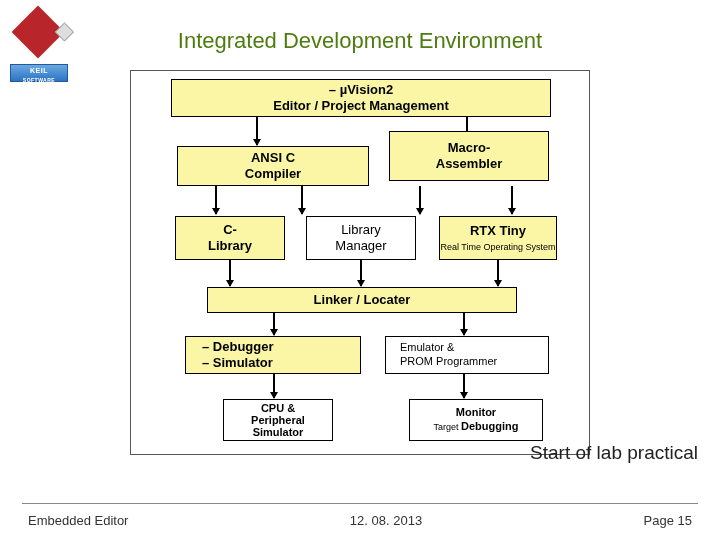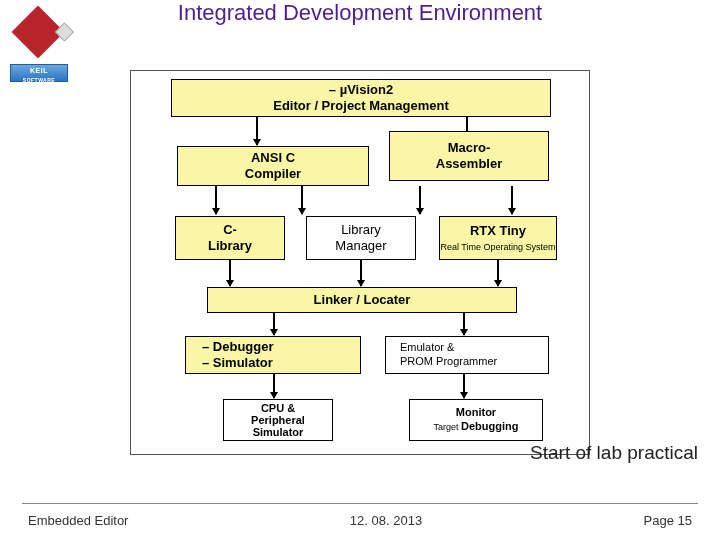--- a/index.html
+++ b/index.html
@@ -1,21 +1,21 @@
 <!DOCTYPE html>
 <html><head>
 <meta charset="utf-8">
 <style>
   * { box-sizing: border-box; margin: 0; padding: 0; }
   body { width: 720px; height: 540px; background: #fff; font-family: Arial, sans-serif; position: relative; }
   .logo-area { position: absolute; top: 6px; left: 10px; width: 60px; }
   .logo-top { width: 44px; height: 44px; background: #b8252a; transform: rotate(45deg) scale(0.85); margin: 4px 0 0 6px; position: relative; }
   .logo-top::after { content: ""; position: absolute; right: -8px; top: -8px; width: 14px; height: 14px; background: #ddd; border: 1px solid #888; }
   .logo-bottom { width: 58px; height: 18px; background: linear-gradient(#6aa9e0,#2b73c4); border: 1px solid #235a99; margin-top: 10px; font-size: 7px; color: #fff; text-align: center; line-height: 9px; padding-top: 1px; font-weight: bold; letter-spacing: 0.5px; }
-  .title { text-align: center; font-size: 22px; color: #4c1d95; }
+  .title { text-align: center; font-size: 22px; color: #4d7c0f; padding-top: 28px; }
   .diagram { position: absolute; top: 70px; left: 130px; width: 460px; height: 385px; border: 1px solid #555; }
   .box { position: absolute; border: 1px solid #000; background: #faf6a5; text-align: center; display: flex; flex-direction: column; justify-content: center; align-items: center; font-size: 13px; line-height: 1.25; font-weight: bold; }
   .plain { background: #fff; }
   .sub { font-size: 9px; font-weight: normal; line-height: 1.2; margin-top: 2px; }
   .arrow { position: absolute; width: 2px; background: #000; }
   .arrow::after { content: ""; position: absolute; bottom: -1px; left: -3px; border-left: 4px solid transparent; border-right: 4px solid transparent; border-top: 7px solid #000; }
   .footer { position: absolute; bottom: 12px; left: 0; width: 720px; padding: 0 28px; display: flex; justify-content: space-between; font-size: 13px; color: #333; }
   .hr { position: absolute; bottom: 36px; left: 22px; width: 676px; height: 1px; background: #888; }
   .side-note { position: absolute; right: 22px; top: 442px; font-size: 19px; color: #222; }
 </style>

